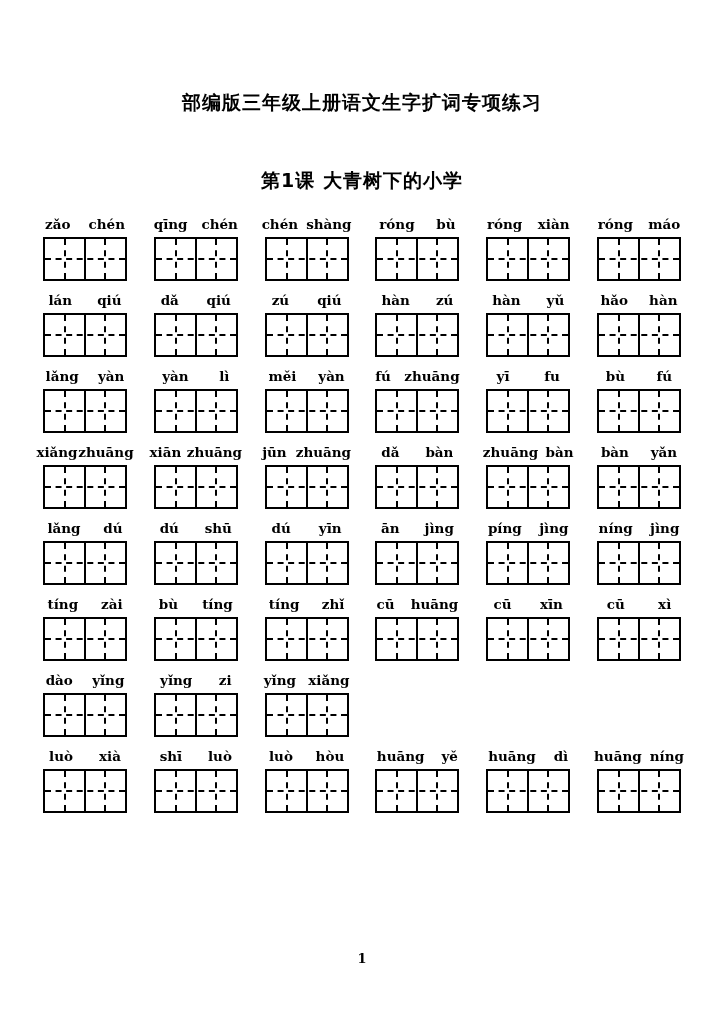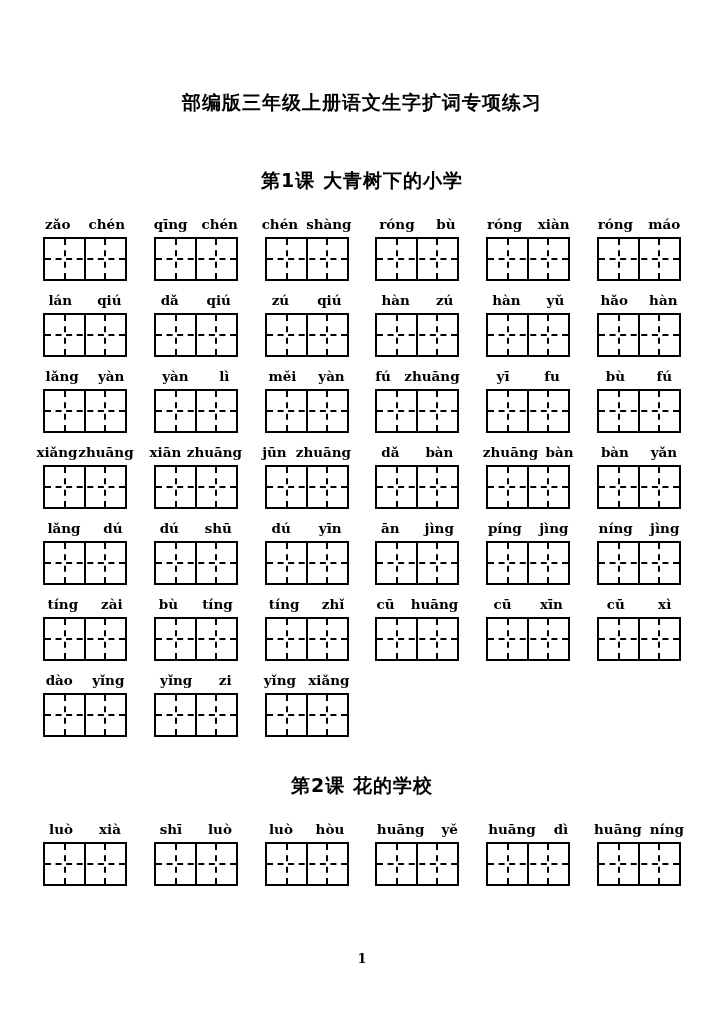--- a/index.html
+++ b/index.html
@@ -598,21 +598,20 @@
               <i class="vsolid"></i>
               <i class="hd"></i>
             </div>
           </div>
           <div class="word-block empty"></div>
           <div class="word-block empty"></div>
           <div class="word-block empty"></div>
         </div>
       </section>
       <section class="lesson">
-        <h2 class="lesson-title">第2课 花的学校</h2>
         <div class="word-row">
           <div class="word-block">
             <div class="pinyin-label">
               <span>luò</span>
               <span>xià</span>
             </div>
             <div class="gbox">
               <i class="vd vd1"></i>
               <i class="vd vd2"></i>
               <i class="vsolid"></i>

